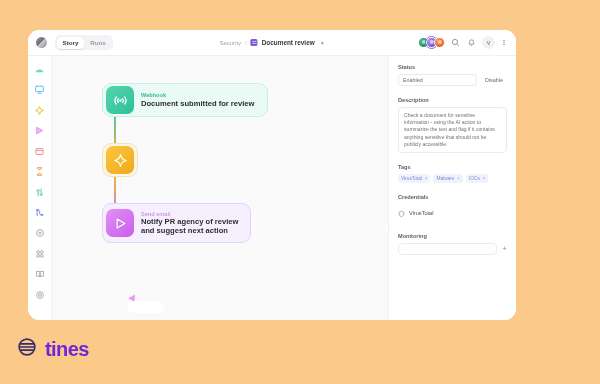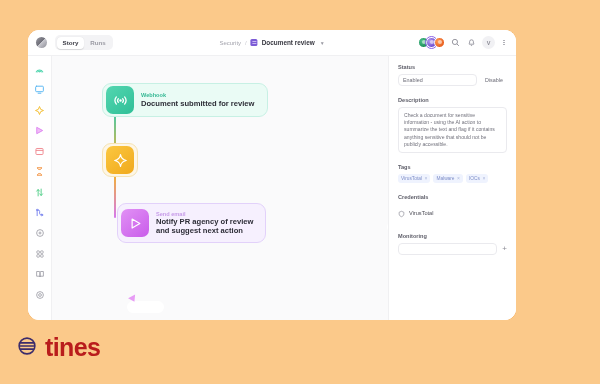--- a/index.html
+++ b/index.html
@@ -169,21 +169,21 @@
   .node .title.two{ line-height:8.4px; }
 
   .n-webhook{ left:50px; top:27px; background:#EAFBF5; border:1px solid #C7F0E4; }
   .n-webhook .badge{ background:linear-gradient(140deg,#53D6B0,#2FBF97); }
   .n-webhook .kind{ color:#35B894; }
 
   .n-ai{ left:50px; top:87px; background:#FDF6E6; border:1px solid #F6E3B4; }
   .n-ai .badge{ background:linear-gradient(140deg,#FBC740,#F0A91C); }
   .n-ai .kind{ color:#D9A425; }
 
-  .n-mail{ left:65px; top:147px; background:#F6F0FE; border:1px solid #E2D1FA; height:40px; }
+  .n-mail{ left:50px; top:147px; background:#F6F0FE; border:1px solid #E2D1FA; height:40px; }
   .n-mail .badge{ background:linear-gradient(140deg,#E191F5,#C95CEA); }
   .n-mail .kind{ color:#C79BE8; }
 
   
   .cursor{ position:absolute; }
   .cursor .arrow{
     width:0; height:0;
     border-left:4.5px solid transparent;
     border-right:4.5px solid transparent;
     border-top:6px solid currentColor;
@@ -259,22 +259,22 @@
   }
   .plus{ font-size:8px; color:#8B8B95; line-height:8px; }
 
   
   .brand{
     position:absolute;
     left:16px; bottom:22px;
     display:flex; align-items:center; gap:7px;
   }
   .brand .word{
-    font-size:25px; font-weight:bold;
-    color:#b91c1c; letter-spacing:-0.6px;
+    font-size:20px; font-weight:bold;
+    color:#6d28d9; letter-spacing:-0.6px;
   }
 </style>
 </head>
 <body>
 
 <div class="frame">
  <div class="app">
 
   <div class="topbar">
 

